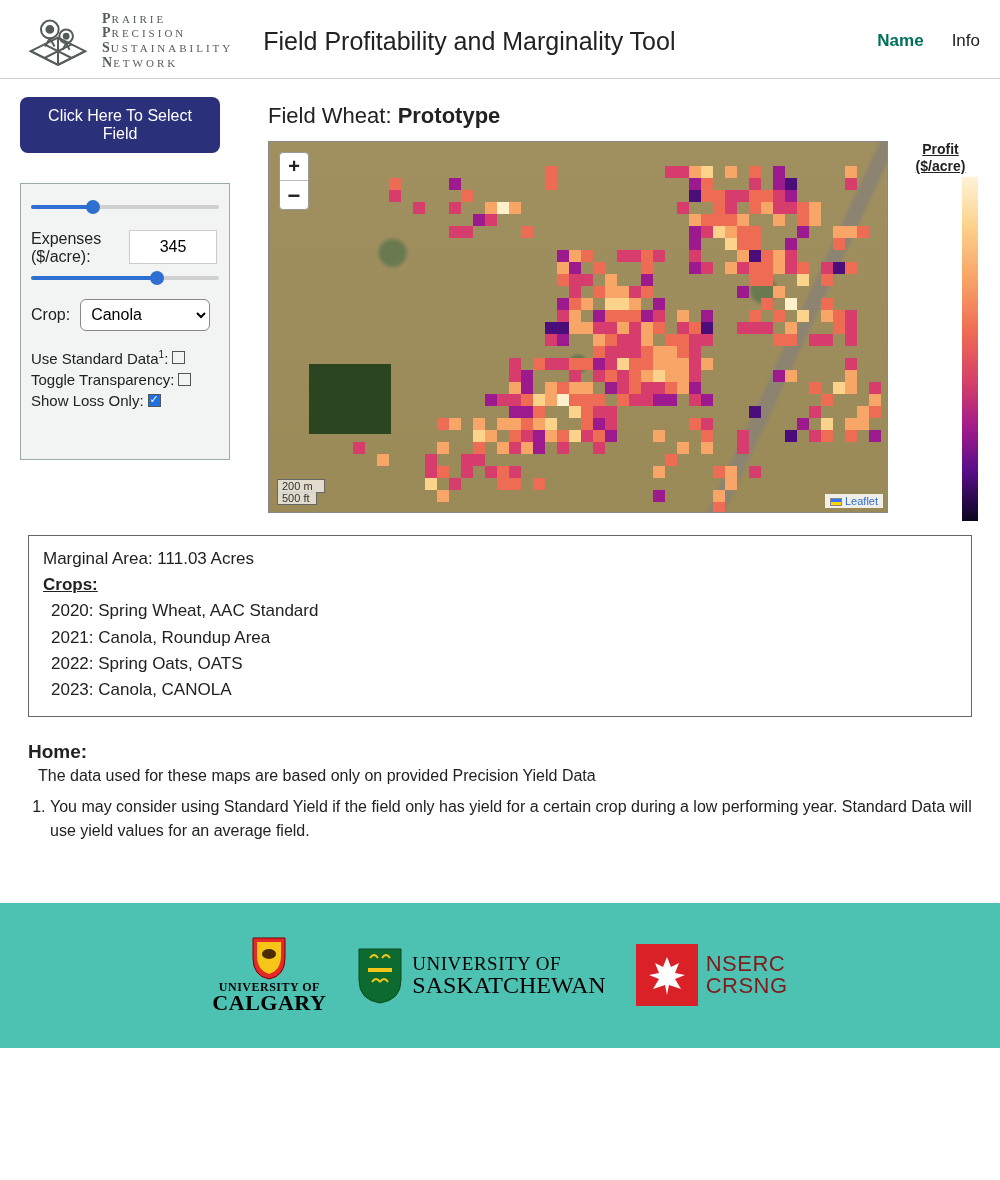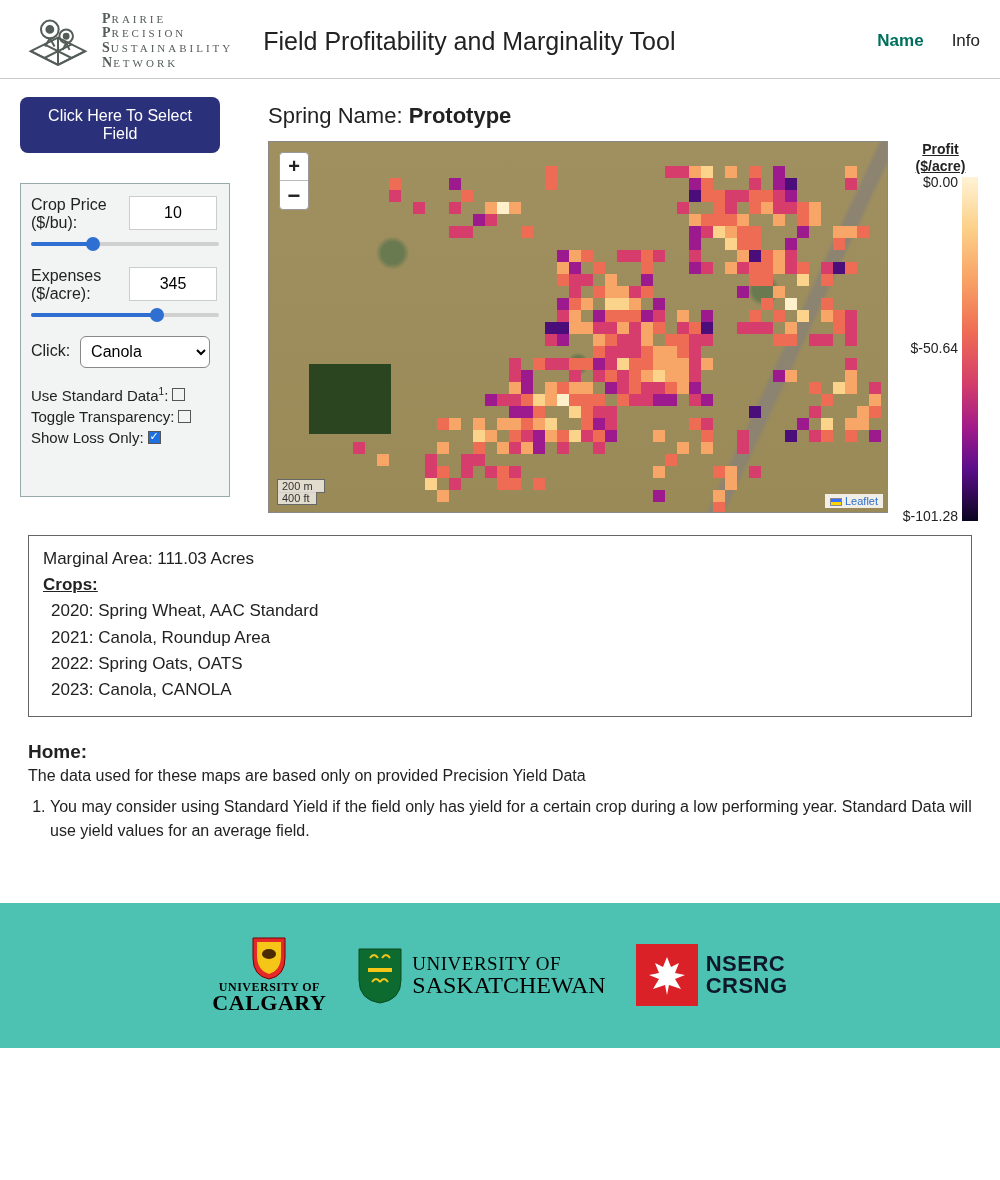--- a/index.html
+++ b/index.html
@@ -168,40 +168,40 @@
     line-height: 1.55;
   }
   .info-box .crops-hdr { text-decoration: underline; font-weight: 700; }
   .info-box .crop-line { padding-left: 8px; }
 
   .notes {
     margin: 24px 28px 10px 28px;
     font-size: 16px;
   }
   .notes h3 { font-size: 19px; margin: 0 0 4px 0; }
-  .notes .intro { }
+  .notes .intro { margin-left: 10px; }
   .notes ol { margin: 10px 0 0 0; padding-left: 22px; }
   .notes ol li { line-height: 1.5; }
 
   .footer {
     margin-top: 60px; background: #4ec2b2; height: 145px;
     display: flex; align-items: center; justify-content: center; gap: 30px;
   }
   .uni-block { display: flex; align-items: center; gap: 8px; color:#000;}
   .uc-text { font-family: Georgia, serif; text-align:center; line-height:0.95;}
   .uc-text .l1 { font-size: 12px; font-weight:700; letter-spacing:0.5px;}
   .uc-text .l2 { font-size: 22px; font-weight: 800; letter-spacing:0.5px;}
   .us-text { font-family: "Times New Roman", serif; line-height:1.0;}
   .us-text .l1 { font-size: 19px; font-variant: small-caps; letter-spacing:0.5px;}
   .us-text .l2 { font-size: 24px; font-variant: small-caps; }
   .nserc-badge {
     width: 62px; height: 62px; background: #da2128;
     display: flex; align-items: center; justify-content: center;
   }
-  .nserc-text { color: #0f172a; font-weight: 700; font-size: 22px; line-height:1.0;
+  .nserc-text { color: #7f1d1d; font-weight: 400; font-size: 22px; line-height:1.0;
     font-family: Arial, sans-serif; letter-spacing:0.5px;}
 </style>
 </head>
 <body>
 
 <div class="header">
   <div class="logo-block">
     <svg class="logo-svg" viewBox="0 0 100 90">
       <g fill="none" stroke="#555d59" stroke-width="3">
         <path d="M10 60 L50 40 L90 60 L50 80 Z"></path>
@@ -227,43 +227,39 @@
     <span class="link active">Name</span>
     <span class="link">Info</span>
   </div>
 </div>
 
 <div class="main">
   <div class="left-col">
     <button class="btn-select">Click Here To Select Field</button>
     <div class="control-panel">
       <div class="ctrl-row">
-        <div class="ctrl-input-row">
-          <div class="ctrl-label" style="width:90px;">Crop Price ($/bu):</div>
-          <input class="num-input" value="10" style="">
-        </div>
         <div class="slider-wrap">
           <div class="slider-track"></div>
           <div class="slider-fill" style="width:33%"></div>
           <div class="slider-thumb" style="left:33%"></div>
         </div>
       </div>
       <div class="ctrl-row" style="margin-top:16px;">
         <div class="ctrl-input-row">
           <div class="ctrl-label" style="width:90px;">Expenses ($/acre):</div>
           <input class="num-input" value="345" style="">
         </div>
         <div class="slider-wrap">
           <div class="slider-track"></div>
           <div class="slider-fill" style="width:67%"></div>
           <div class="slider-thumb" style="left:67%"></div>
         </div>
       </div>
       <div class="ctrl-row" style="margin-top:14px; display:flex; align-items:center; gap:10px;">
-        <span class="ctrl-label">Click:</span>
+        <span class="ctrl-label">Crop:</span>
         <select class="crop-select">
           <option>Canola</option>
         </select>
       </div>
       <div class="check-row" style="margin-top:18px;">
         <span><span>Use Standard Data</span><sup>1</sup><span>:</span></span>
         <span class="chk"></span>
       </div>
       <div class="check-row">
         <span>Toggle Transparency:</span>
@@ -271,21 +267,21 @@
       </div>
       <div class="check-row">
         <span>Show Loss Only:</span>
         <span class="chk checked"></span>
       </div>
     </div>
   </div>
 
   <div class="right-col">
     <div class="field-name-row">
-      <span>Spring Name:</span>
+      <span>Field Wheat:</span>
       <span class="value">Prototype</span>
     </div>
     <div class="map-area">
       <div class="map-box">
         <div class="map-grass"></div>
         <div class="dark-patch"></div>
         <div class="road-diag"></div>
         <div id="heat-container">
             <div class="heat-cell" style="background: rgb(156, 26, 142); left: 204px; top: 72px;"></div>
             <div class="heat-cell" style="background: rgb(239, 108, 84); left: 192px; top: 48px;"></div>
@@ -841,36 +837,31 @@
             <div class="heat-cell" style="background: rgb(247, 166, 104); left: 108px; top: 312px;"></div>
             <div class="heat-cell" style="background: rgb(251, 211, 138); left: 156px; top: 336px;"></div>
             <div class="heat-cell" style="background: rgb(247, 166, 104); left: 168px; top: 300px;"></div>
           </div>
         <div class="zoom-ctrl">
           <div class="zoom-btn">+</div>
           <div class="zoom-btn">−</div>
         </div>
         <div class="scale-ctrl">
           <div class="scale-bar" style="width:48px;">200 m</div>
-          <div class="scale-bar" style="width:40px;">400 ft</div>
+          <div class="scale-bar" style="width:40px;">500 ft</div>
         </div>
         <div class="leaflet-attr">
           <span class="leaflet-flag"></span><span>Leaflet</span>
         </div>
       </div>
       <div class="legend">
         <div class="legend-title">
           <span>Profit</span><br><span>($/acre)</span>
         </div>
         <div style="display:flex; justify-content:flex-end;">
-          <div class="legend-labels">
-            <span style="top:-3px;">$0.00</span>
-            <span style="top:163px;">$-50.64</span>
-            <span style="bottom:-3px;">$-101.28</span>
-          </div>
           <div class="legend-bar"></div>
         </div>
       </div>
     </div>
   </div>
 </div>
 
 <div class="info-box">
   <div>Marginal Area: 111.03 Acres</div>
   <div class="crops-hdr">Crops:</div>

